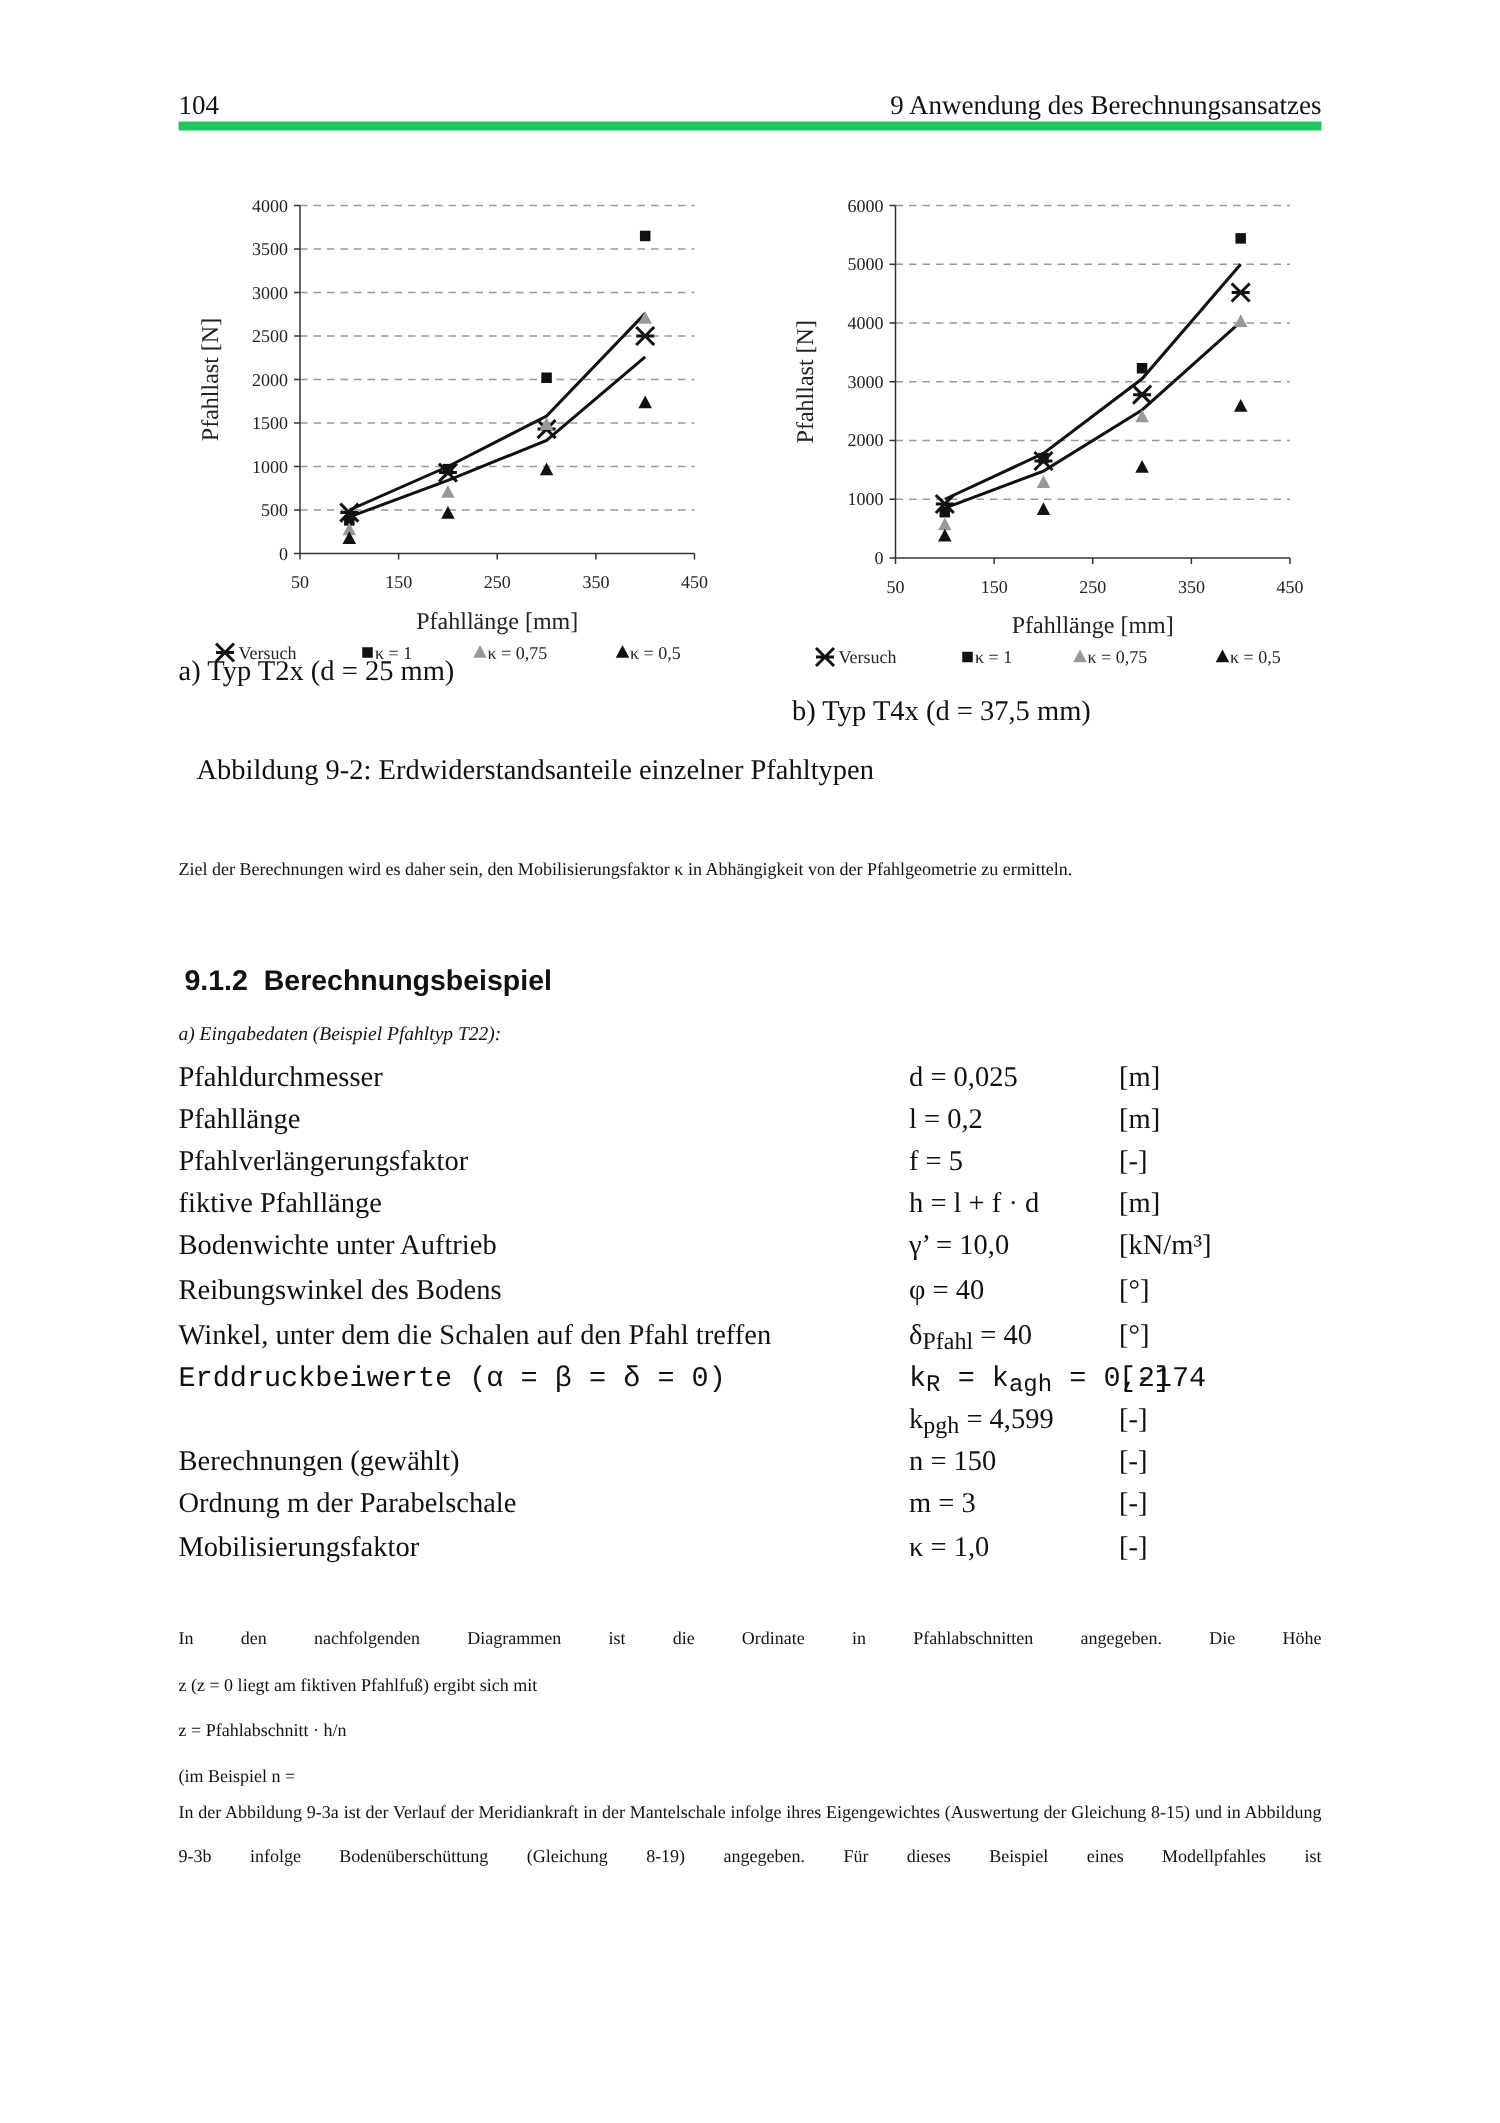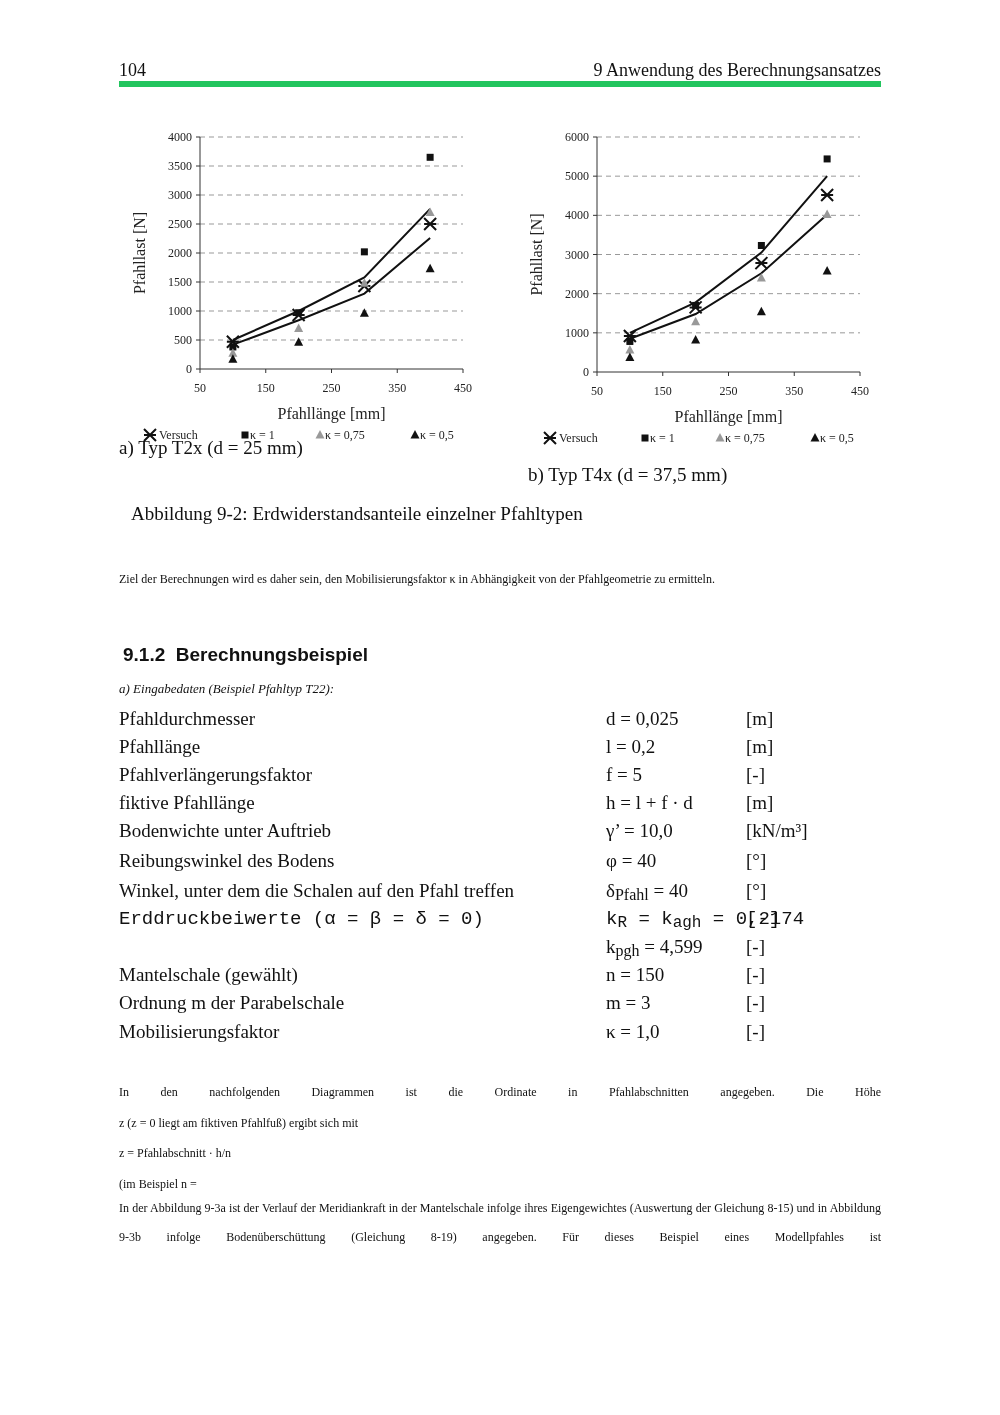--- a/index.html
+++ b/index.html
@@ -208,21 +208,21 @@
       <span class="lab">Erddruckbeiwerte (α = β = δ = 0)</span>
       <span class="val">k<sub>R</sub> = k<sub>agh</sub> = 0,2174</span>
       <span class="unit">[-]</span>
     </div>
     <div class="row" style="top: 936px;">
       <span class="lab"></span>
       <span class="val">k<sub>pgh</sub> = 4,599</span>
       <span class="unit">[-]</span>
     </div>
     <div class="row" style="top: 964px;">
-      <span class="lab">Mantelschale (gewählt)</span>
+      <span class="lab">Berechnungen (gewählt)</span>
       <span class="val">n = 150</span>
       <span class="unit">[-]</span>
     </div>
     <div class="row" style="top: 992px;">
       <span class="lab">Ordnung m der Parabelschale</span>
       <span class="val">m = 3</span>
       <span class="unit">[-]</span>
     </div>
     <div class="row" style="top: 1021px;">
       <span class="lab">Mobilisierungsfaktor</span>

